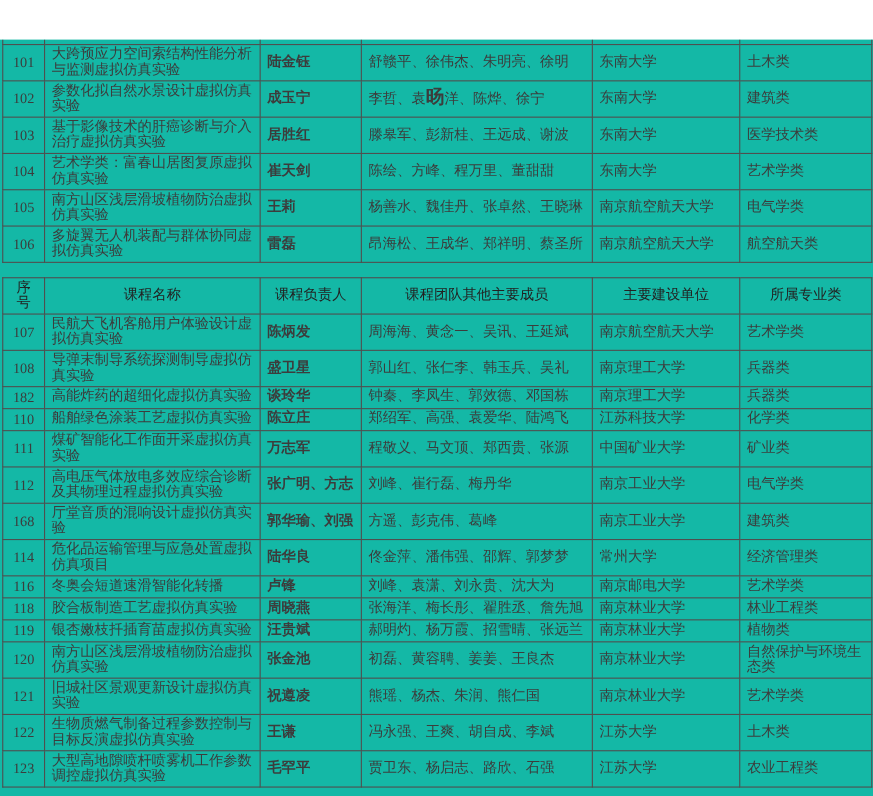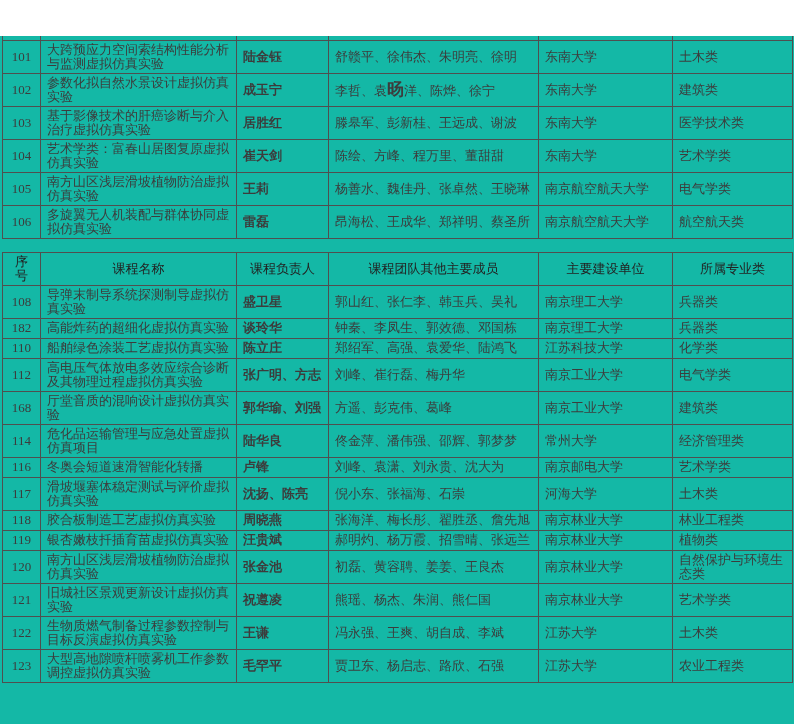--- a/index.html
+++ b/index.html
@@ -152,20 +152,28 @@
         <th>序号</th>
         <th>课程名称</th>
         <th>课程负责人</th>
         <th>课程团队其他主要成员</th>
         <th>主要建设单位</th>
         <th>所属专业类</th>
       </tr>
     </thead>
     <tbody id="tbody-lower">
         <tr>
+          <td class="num-cell">107</td>
+          <td class="name-cell">民航大飞机客舱用户体验设计虚拟仿真实验</td>
+          <td class="leader-cell">陈炳发</td>
+          <td class="members-cell">周海海、黄念一、吴讯、王延斌</td>
+          <td class="unit-cell">南京航空航天大学</td>
+          <td class="category-cell">艺术学类</td>
+        </tr>
+        <tr>
           <td class="num-cell">108</td>
           <td class="name-cell">导弹末制导系统探测制导虚拟仿真实验</td>
           <td class="leader-cell">盛卫星</td>
           <td class="members-cell">郭山红、张仁李、韩玉兵、吴礼</td>
           <td class="unit-cell">南京理工大学</td>
           <td class="category-cell">兵器类</td>
         </tr>
         <tr>
           <td class="num-cell">182</td>
           <td class="name-cell">高能炸药的超细化虚拟仿真实验</td>
@@ -176,20 +184,28 @@
         </tr>
         <tr>
           <td class="num-cell">110</td>
           <td class="name-cell">船舶绿色涂装工艺虚拟仿真实验</td>
           <td class="leader-cell">陈立庄</td>
           <td class="members-cell">郑绍军、高强、袁爱华、陆鸿飞</td>
           <td class="unit-cell">江苏科技大学</td>
           <td class="category-cell">化学类</td>
         </tr>
         <tr>
+          <td class="num-cell">111</td>
+          <td class="name-cell">煤矿智能化工作面开采虚拟仿真实验</td>
+          <td class="leader-cell">万志军</td>
+          <td class="members-cell">程敬义、马文顶、郑西贵、张源</td>
+          <td class="unit-cell">中国矿业大学</td>
+          <td class="category-cell">矿业类</td>
+        </tr>
+        <tr>
           <td class="num-cell">112</td>
           <td class="name-cell">高电压气体放电多效应综合诊断及其物理过程虚拟仿真实验</td>
           <td class="leader-cell">张广明、方志</td>
           <td class="members-cell">刘峰、崔行磊、梅丹华</td>
           <td class="unit-cell">南京工业大学</td>
           <td class="category-cell">电气学类</td>
         </tr>
         <tr>
           <td class="num-cell">168</td>
           <td class="name-cell">厅堂音质的混响设计虚拟仿真实验</td>
@@ -208,28 +224,20 @@
         </tr>
         <tr>
           <td class="num-cell">116</td>
           <td class="name-cell">冬奥会短道速滑智能化转播</td>
           <td class="leader-cell">卢锋</td>
           <td class="members-cell">刘峰、袁潇、刘永贵、沈大为</td>
           <td class="unit-cell">南京邮电大学</td>
           <td class="category-cell">艺术学类</td>
         </tr>
         <tr>
-          <td class="num-cell">117</td>
-          <td class="name-cell">滑坡堰塞体稳定测试与评价虚拟仿真实验</td>
-          <td class="leader-cell">沈扬、陈亮</td>
-          <td class="members-cell">倪小东、张福海、石崇</td>
-          <td class="unit-cell">河海大学</td>
-          <td class="category-cell">土木类</td>
-        </tr>
-        <tr>
           <td class="num-cell">118</td>
           <td class="name-cell">胶合板制造工艺虚拟仿真实验</td>
           <td class="leader-cell">周晓燕</td>
           <td class="members-cell">张海洋、梅长彤、翟胜丞、詹先旭</td>
           <td class="unit-cell">南京林业大学</td>
           <td class="category-cell">林业工程类</td>
         </tr>
         <tr>
           <td class="num-cell">119</td>
           <td class="name-cell">银杏嫩枝扦插育苗虚拟仿真实验</td>

